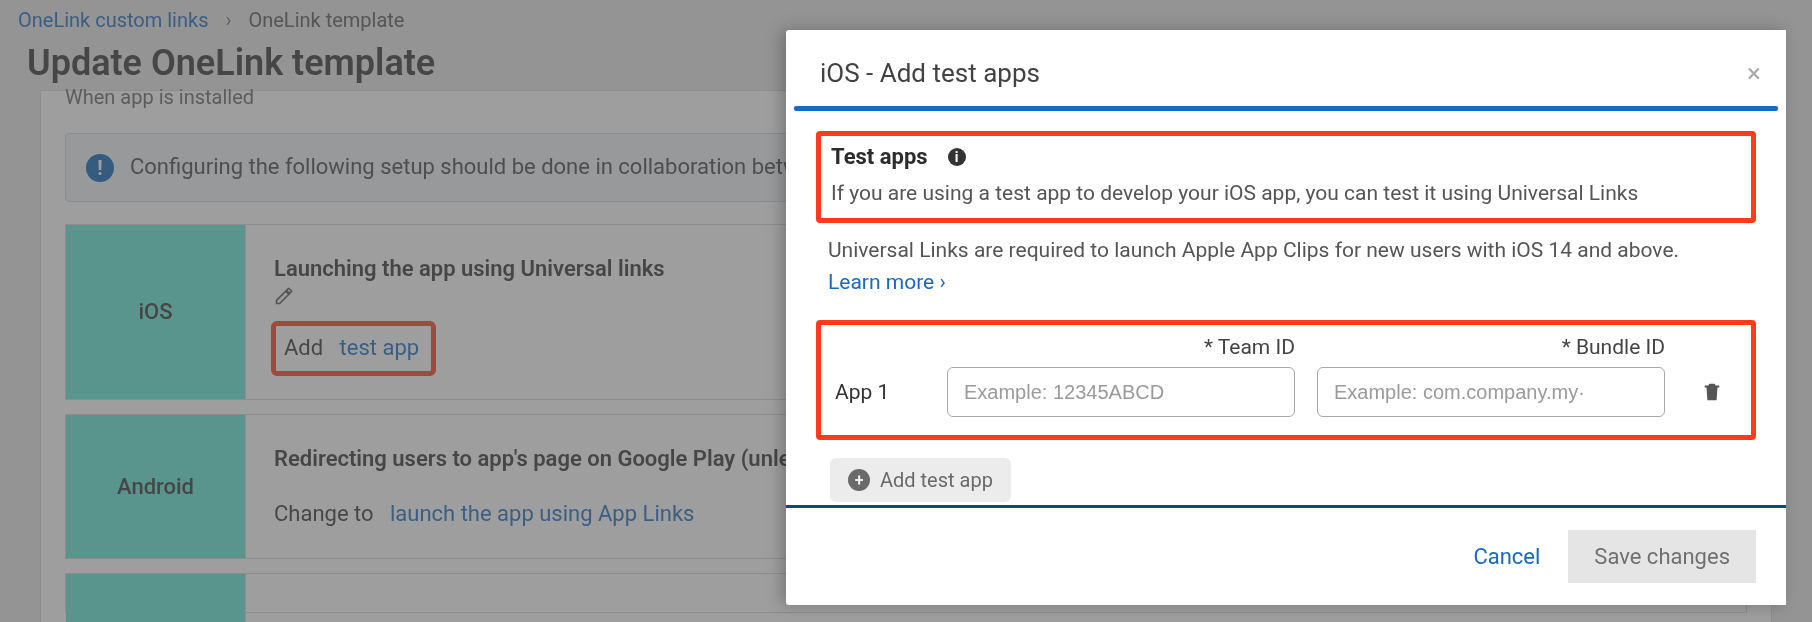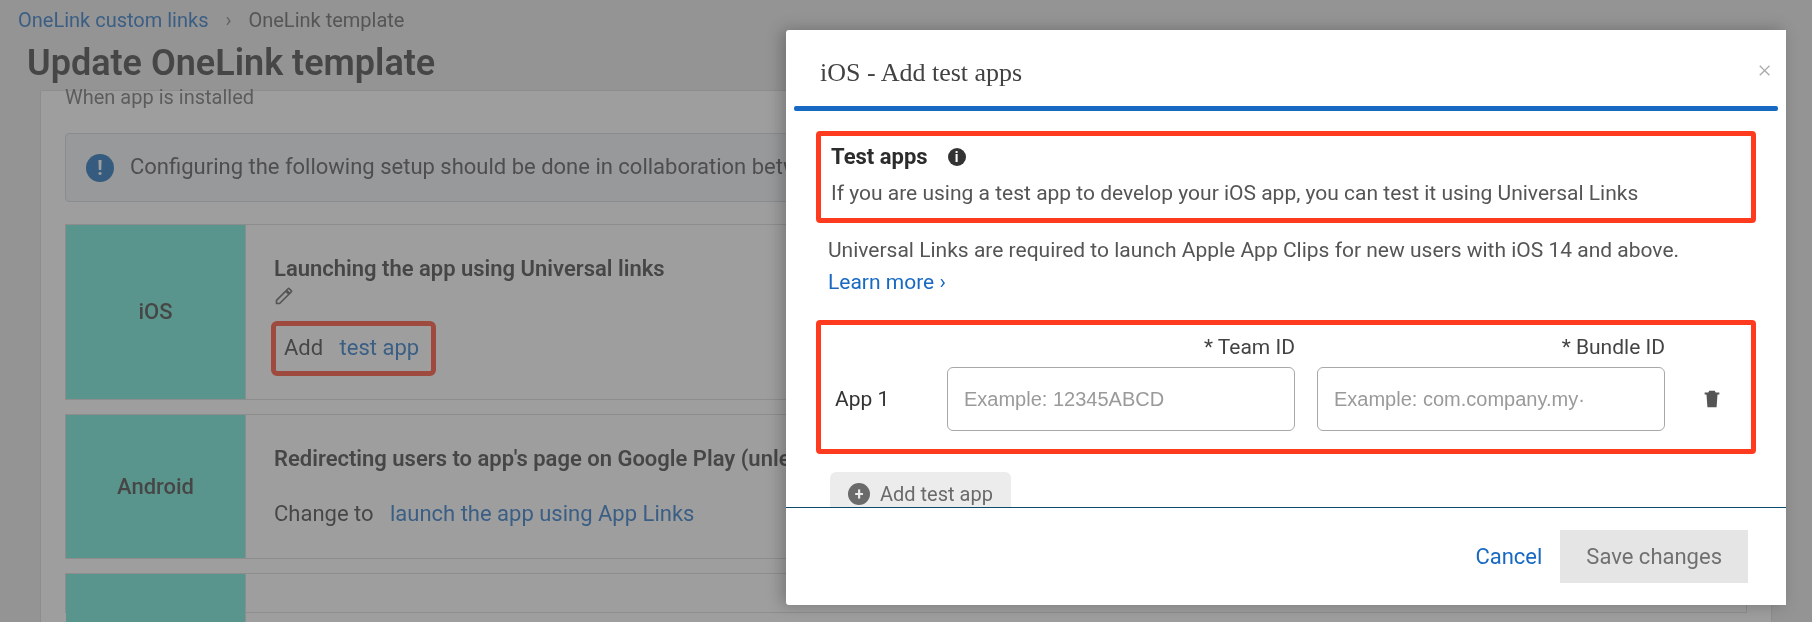--- a/index.html
+++ b/index.html
@@ -28,45 +28,45 @@
   .row .body { padding: 26px 28px; font-size: 22px; color: #333; line-height: 1.6; }
   .row .body .heading { font-weight: 600; }
   .pencil { margin-left: 10px; color: #555; }
   .linkish { color: #1769c2; cursor: pointer; }
   .add-line { margin-top: 18px; display: inline-block; }
 
   .hl-red { outline: 5px solid #ff3b1f; outline-offset: -2px; border-radius: 3px; }
 
   
   .modal { position: absolute; left: 786px; top: 30px; width: 1000px; height: 575px; background: #fff; box-shadow: -4px 0 16px rgba(0,0,0,0.25); border-radius: 3px 0 0 3px; display: flex; flex-direction: column; z-index: 10; }
-  .modal-head { padding: 28px 14px 18px 34px; display: flex; align-items: flex-start; justify-content: space-between; font-family: Liberation Serif, serif; }
+  .modal-head { padding: 28px 25px 18px 34px; display: flex; align-items: center; justify-content: space-between; }
   .modal-title { font-size: 26px; color: #424242; }
   .close { color: #aaa; font-size: 26px; line-height: 1; cursor: pointer; }
   .modal-rule { height: 5px; background: #1769c2; margin: 0 8px; border-radius: 2px; }
   .modal-body { padding: 20px 30px 0 30px; flex: 1; overflow: hidden; }
 
   .box1 { border: 5px solid #ff3b1f; border-radius: 4px; padding: 8px 10px 10px 10px; margin-bottom: 12px; }
   .h-testapps { font-weight: 700; color: #2c2c2c; font-size: 22px; display: inline-flex; align-items: center; gap: 20px; }
   .info-dot { width: 18px; height: 18px; border-radius: 50%; background: #333; color: #fff; font-size: 14px; font-weight: 700; display: inline-flex; align-items: center; justify-content: center; }
   .sub1 { margin-top: 10px; color: #555; font-size: 21px; line-height: 1.4; }
   .sub2 { margin-top: 8px; color: #555; font-size: 21px; line-height: 1.5; padding: 0 12px; }
   .sub2 .lm { color: #1769c2; cursor: pointer; }
 
   .box2 { border: 5px solid #ff3b1f; border-radius: 4px; padding: 10px 14px 18px 14px; margin-top: 22px; display: grid; grid-template-columns: 90px 1fr 1fr 50px; column-gap: 22px; align-items: center; }
   .col-lab { font-size: 21px; color: #444; margin-bottom: 8px; text-align: right; }
   .spacer-cell { }
   .app-label { font-size: 21px; color: #333; }
-  .txt { width: 100%; height: 64px; border: 1px solid #a8a8a8; border-radius: 6px; padding: 0 16px; font-size: 20px; color: #333; }
+  .txt { width: 100%; height: 50px; border: 1px solid #a8a8a8; border-radius: 6px; padding: 0 16px; font-size: 20px; color: #333; }
   .txt::placeholder { color: #9a9a9a; }
   .trash { color: #555; cursor: pointer; display: flex; align-items: center; justify-content: center; }
 
   .add-pill { margin: 18px 0 0 14px; display: inline-flex; align-items: center; gap: 10px; background: #ececec; color: #6a6a6a; border-radius: 6px; padding: 10px 18px; font-size: 20px; cursor: pointer; }
   .plus-circ { width: 22px; height: 22px; border-radius: 50%; background: #6a6a6a; color: #ececec; font-weight: 700; display: inline-flex; align-items: center; justify-content: center; font-size: 16px; }
 
-  .modal-foot { border-top: 1px solid #0c4a6e; padding: 22px 38px; display: flex; justify-content: flex-end; gap: 18px; align-items: center; }
+  .modal-foot { border-top: 3px solid #0c4a6e; padding: 22px 30px; display: flex; justify-content: flex-end; gap: 28px; align-items: center; }
   .btn-cancel { color: #1769c2; font-size: 22px; cursor: pointer; }
   .btn-save { background: #e5e5e5; color: #707070; font-size: 22px; padding: 14px 26px; border-radius: 0; cursor: pointer; }
 
   svg { display: block; }
 </style>
 </head>
 <body>
 <div class="page">
 
   <div class="bg">

